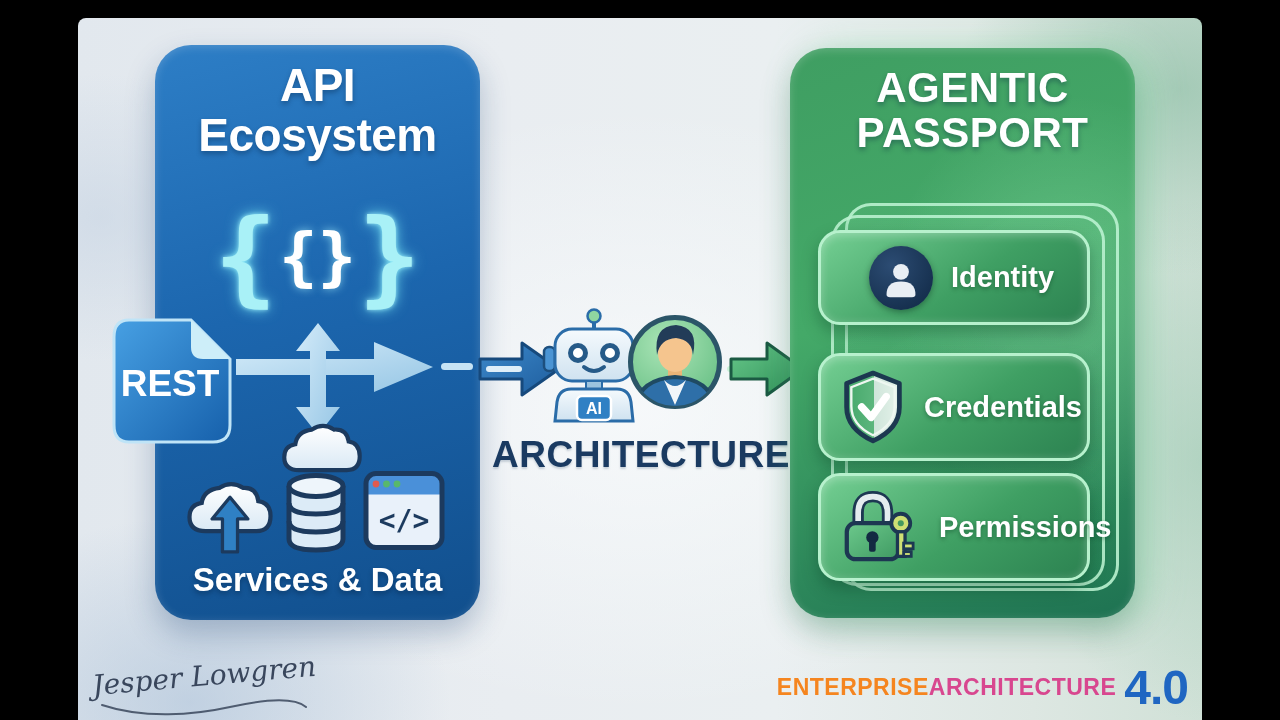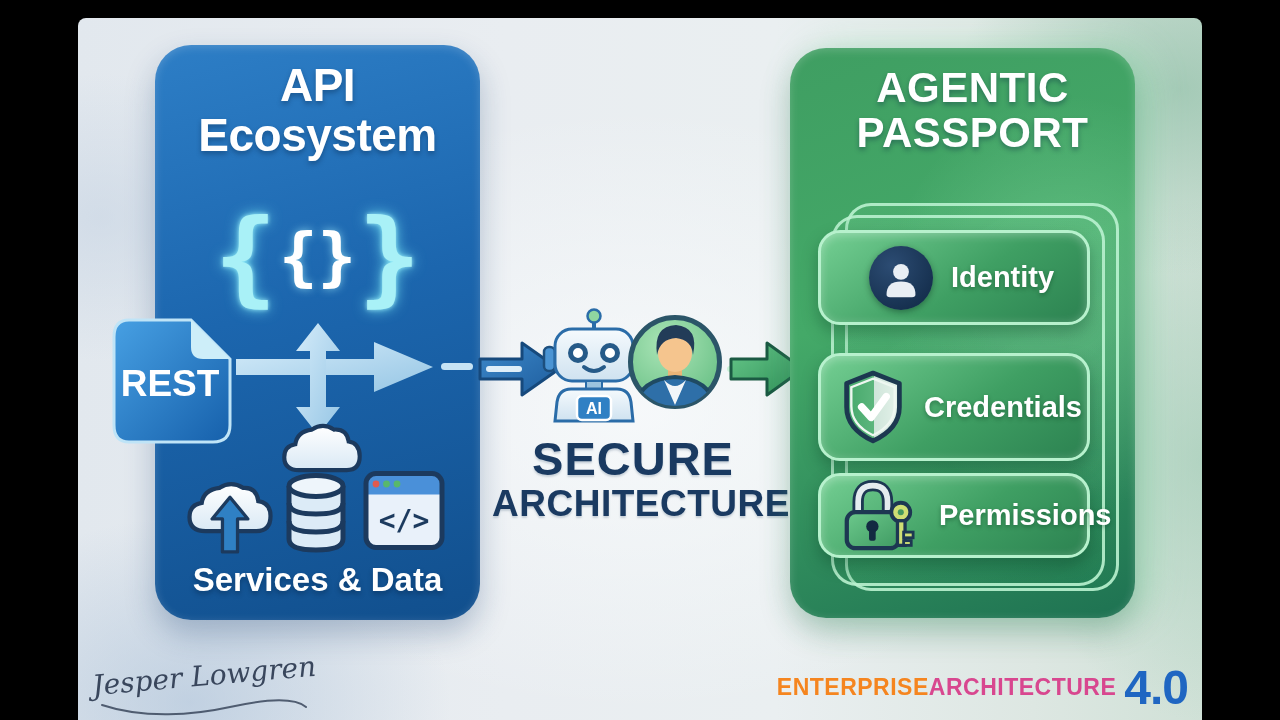--- a/index.html
+++ b/index.html
@@ -201,21 +201,20 @@
           <linearGradient id="ag" x1="0" y1="0" x2="1" y2="1">
       <stop offset="0" stop-color="#67c88a"></stop>
             <stop offset="1" stop-color="#2f9058"></stop>
           </linearGradient>
         </defs>
     <rect x="0" y="29" width="26" height="6" rx="3" fill="#c9f3d8"></rect>
     <polygon points="4,22 40,22 40,6 76,32 40,58 40,42 4,42" fill="url(#ag)" stroke="#1b5a43" stroke-width="3" stroke-linejoin="round"></polygon>
   </svg>
 
   <div class="mid-title">
-    <span class="mid-line1" style="position:static">SECURE</span>
     <span class="mid-line2" style="position:static">ARCHITECTURE</span>
   </div>
 
   <div class="panel panel-green"></div>
   <div class="panel-title t-green">
     <span style="position:static">AGENTIC</span><br>
     <span style="position:static">PASSPORT</span>
   </div>
 
   <div class="stack-back" style="left:845px;top:188px;width:274px;height:388px;"></div>
@@ -241,21 +240,21 @@
               <stop offset="1" stop-color="#e4f2ea"></stop>
             </linearGradient>
           </defs>
       <path d="M35 4 L63 15 V40 Q63 63 35 76 Q7 63 7 40 V15 Z" fill="url(#shG)" stroke="#1c3850" stroke-width="5" stroke-linejoin="round"></path>
       <path d="M35 10 L58 19 V39 Q58 59 35 70 Q12 59 12 39 V19 Z" fill="none" stroke="#eef7f1" stroke-width="2.5"></path>
       <path d="M23 40 L33 51 L49 29" fill="none" stroke="#ffffff" stroke-width="8" stroke-linecap="round" stroke-linejoin="round"></path>
     </svg>
     <span class="card-label" style="position:static">Credentials</span>
   </div>
 
-  <div class="card" style="left:818px;top:458px;width:272px;height:85px;padding-left:16px;">
+  <div class="card" style="left:818px;top:458px;width:272px;height:108px;padding-left:16px;">
     <svg width="84" height="72" viewBox="0 0 88 76" style="position:static;flex:0 0 84px;">
       <defs>
             <linearGradient id="lkG" x1="0" y1="0" x2="1" y2="1">
         <stop offset="0" stop-color="#6cc98c"></stop>
               <stop offset="1" stop-color="#3f9a62"></stop>
             </linearGradient>
           </defs>
       <path d="M22 36 V23 Q22 6 37.5 6 Q53 6 53 23 V36" fill="none" stroke="#1d3752" stroke-width="12" stroke-linecap="round"></path>
       <path d="M22 36 V23 Q22 6 37.5 6 Q53 6 53 23 V36" fill="none" stroke="#e4ecef" stroke-width="6" stroke-linecap="round"></path>
       <rect x="10" y="34" width="55" height="38" rx="9" fill="url(#lkG)" stroke="#1d3752" stroke-width="4.5"></rect>

